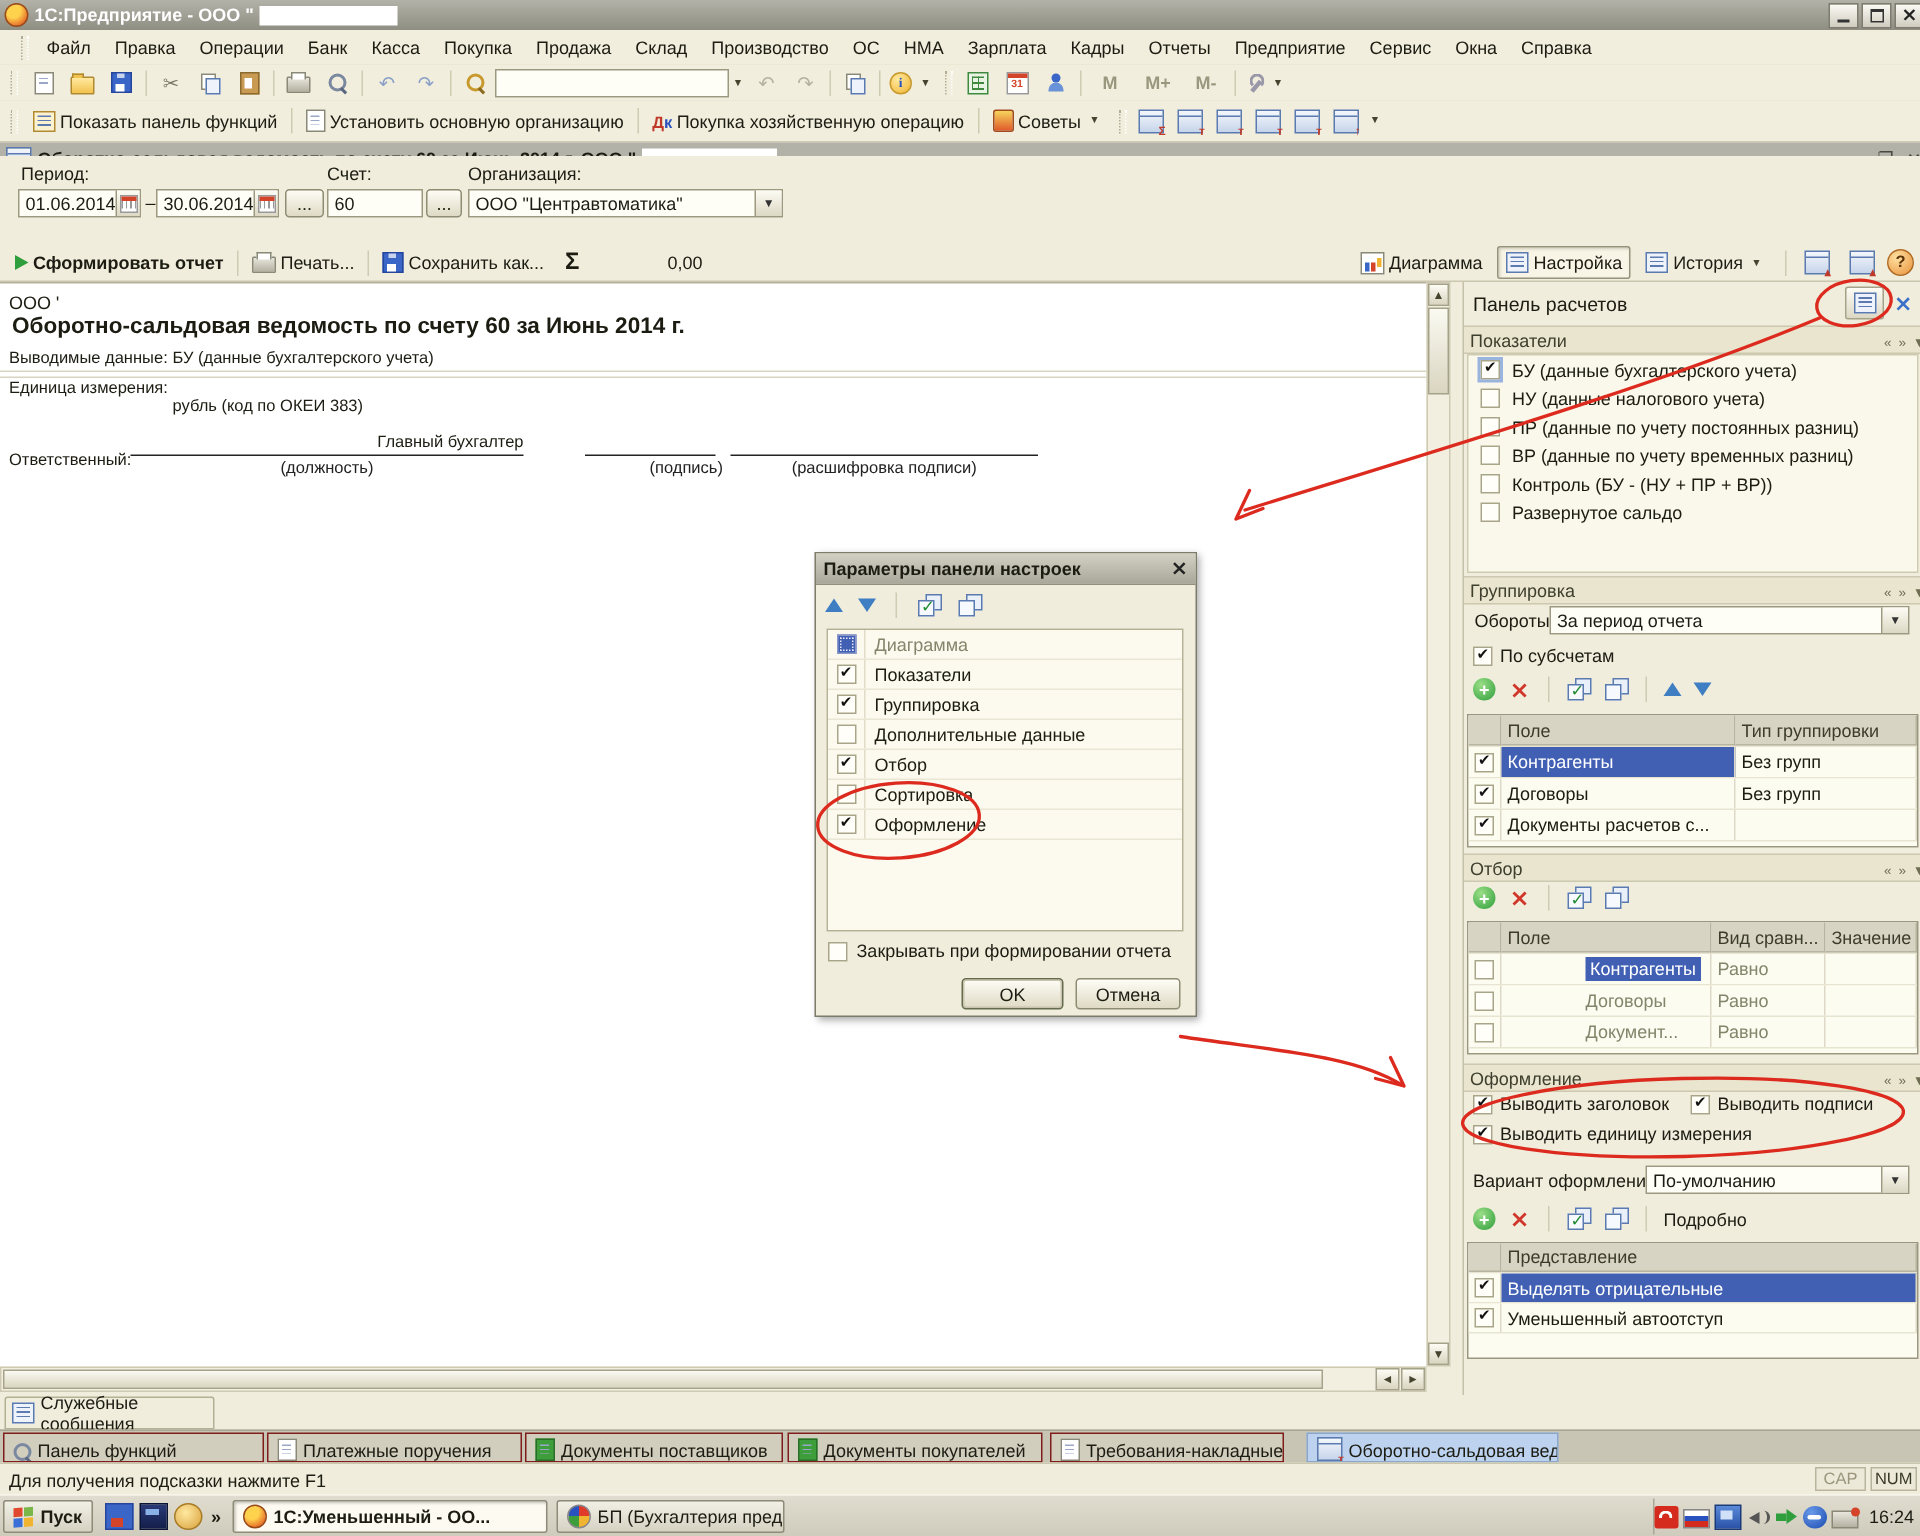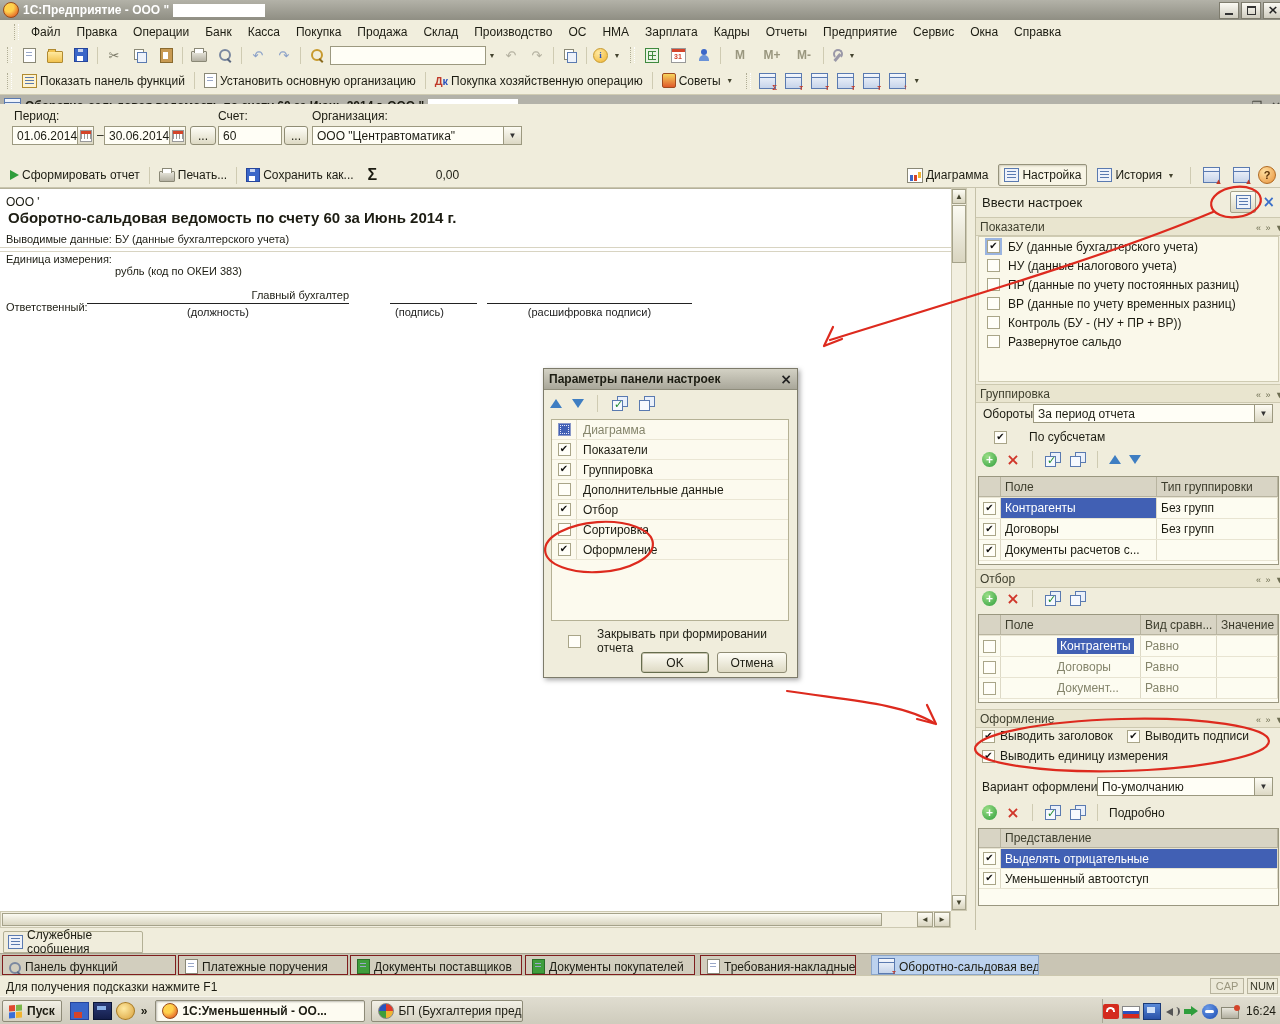--- a/index.html
+++ b/index.html
@@ -367,21 +367,21 @@
   <div class="r btn" style="left:284px;top:22px;width:24px;height:19px">
       <span>...</span>
     </div>
   <div class="r combo" style="left:312px;top:22px;width:210px">
     <span>ООО "Центравтоматика"</span>
     <span class="dd"></span>
   </div>
 </div>
 
 <div class="r fx" style="left:0;top:163px;width:1280px;height:25px;background:#f0eddc;border-bottom:1px solid #c9c5ae;padding:0 4px;box-sizing:border-box">
-  <span class="tbtn txt" style="font-weight:normal">
+  <span class="tbtn txt" style="font-weight:bold">
     <span class="play"></span>
     <span>Сформировать отчет</span>
   </span>
   <span class="sep"></span>
   <span class="tbtn txt">
     <span class="prn"></span>
     <span>Печать...</span>
   </span>
   <span class="sep"></span>
   <span class="tbtn txt">
@@ -422,40 +422,40 @@
   <span class="r" style="left:6px;top:44px;font-size:11px">Выводимые данные:</span>
   <span class="r" style="left:115px;top:44px;font-size:11px">БУ (данные бухгалтерского учета)</span>
   <div class="rline" style="top:58px"></div>
   <div class="rline" style="top:62px"></div>
   <span class="r" style="left:6px;top:64px;font-size:11px">Единица измерения:</span>
   <span class="r" style="left:115px;top:76px;font-size:11px">рубль (код по ОКЕИ 383)</span>
   <span class="r" style="left:6px;top:112px;font-size:11px">Ответственный:</span>
   <div class="sig" style="left:87px;top:100px;width:262px"><span>Главный бухгалтер</span></div>
   <div class="sigcap" style="left:87px;top:117px;width:262px">(должность)</div>
   <div class="sig" style="left:390px;top:100px;width:87px"></div>
-  <div class="sigcap" style="left:376px;top:117px;width:87px">(подпись)</div>
+  <div class="sigcap" style="left:414px;top:117px;width:87px">(подпись)</div>
   <div class="sig" style="left:487px;top:100px;width:205px"></div>
   <div class="sigcap" style="left:487px;top:117px;width:205px">(расшифровка подписи)</div>
 </div>
 
 <div class="r sbar" style="left:951px;top:188px;width:16px;height:723px">
   <div class="sbtn" style="width:14px;height:15px">▲</div>
   <div class="sthumb" style="width:14px;height:58px;margin-top:1px"></div>
   <div class="sbtn" style="width:14px;height:15px;position:absolute;bottom:0">▼</div>
 </div>
 
 <div class="r sbar" style="left:0;top:911px;width:951px;height:17px">
   <div class="sthumb" style="position:absolute;left:1px;top:1px;width:880px;height:13px"></div>
   <div class="sbtn" style="position:absolute;right:17px;top:0;width:16px;height:15px">◄</div>
   <div class="sbtn" style="position:absolute;right:0;top:0;width:16px;height:15px">►</div>
 </div>
 
 <div class="r panel" style="left:975px;top:188px;width:305px;height:742px">
   <div class="r fx" style="left:0;top:0;width:305px;height:28px;padding:0 6px;box-sizing:border-box">
-    <span style="font-size:13px">Ввести настроек</span>
+    <span style="font-size:13px">Панель расчетов</span>
     <span style="margin-left:auto;display:flex;gap:6px;align-items:center">
       <span class="tbtn" style="border:1px solid #a5a28a;background:linear-gradient(#fdfcf4,#dcd8c4)">
           <span class="lst"></span>
         </span>
       <span style="color:#3b6fc9;font:bold 15px/1 'DejaVu Sans',sans-serif">×</span>
     </span>
   </div>
 
   <div class="r sec-hdr" style="left:0;top:29px;width:305px;height:17px">
     <span>Показатели</span>
@@ -490,21 +490,21 @@
 
   <div class="r sec-hdr" style="left:0;top:196px;width:305px;height:17px">
     <span>Группировка</span>
     <span class="chev" style="margin-left:auto"></span>
   </div>
   <span class="r" style="left:7px;top:219px">Обороты:</span>
   <div class="r combo" style="left:57px;top:216px;width:240px">
     <span>За период отчета</span>
     <span class="dd"></span>
   </div>
-  <div class="r fx" style="left:18px;top:242px;gap:22px">
+  <div class="r fx" style="left:6px;top:242px;gap:5px">
     <span class="cb ck"></span>
     <span>По субсчетам</span>
   </div>
   <div class="r fx" style="left:6px;top:263px;gap:8px">
     <span class="plus"></span>
     <span class="xico"></span>
     <span class="sep"></span>
     <span class="stk">
         <i class="chkmark"></i>
       </span>
@@ -693,21 +693,21 @@
         </span>
       <span style="padding-left:6px">Сортировка</span>
     </div>
     <div class="drow">
       <span class="dcb">
           <span class="cb ck"></span>
         </span>
       <span style="padding-left:6px">Оформление</span>
     </div>
   </div>
-  <div class="r fx" style="left:24px;top:258px;gap:16px">
+  <div class="r fx" style="left:8px;top:258px;gap:6px">
     <span class="cb"></span>
     <span>Закрывать при формировании отчета</span>
   </div>
   <div class="r btn default" style="left:97px;top:283px;width:68px;height:21px">
       <span>OK</span>
     </div>
   <div class="r btn" style="left:173px;top:283px;width:70px;height:21px">
       <span>Отмена</span>
     </div>
 </div>

